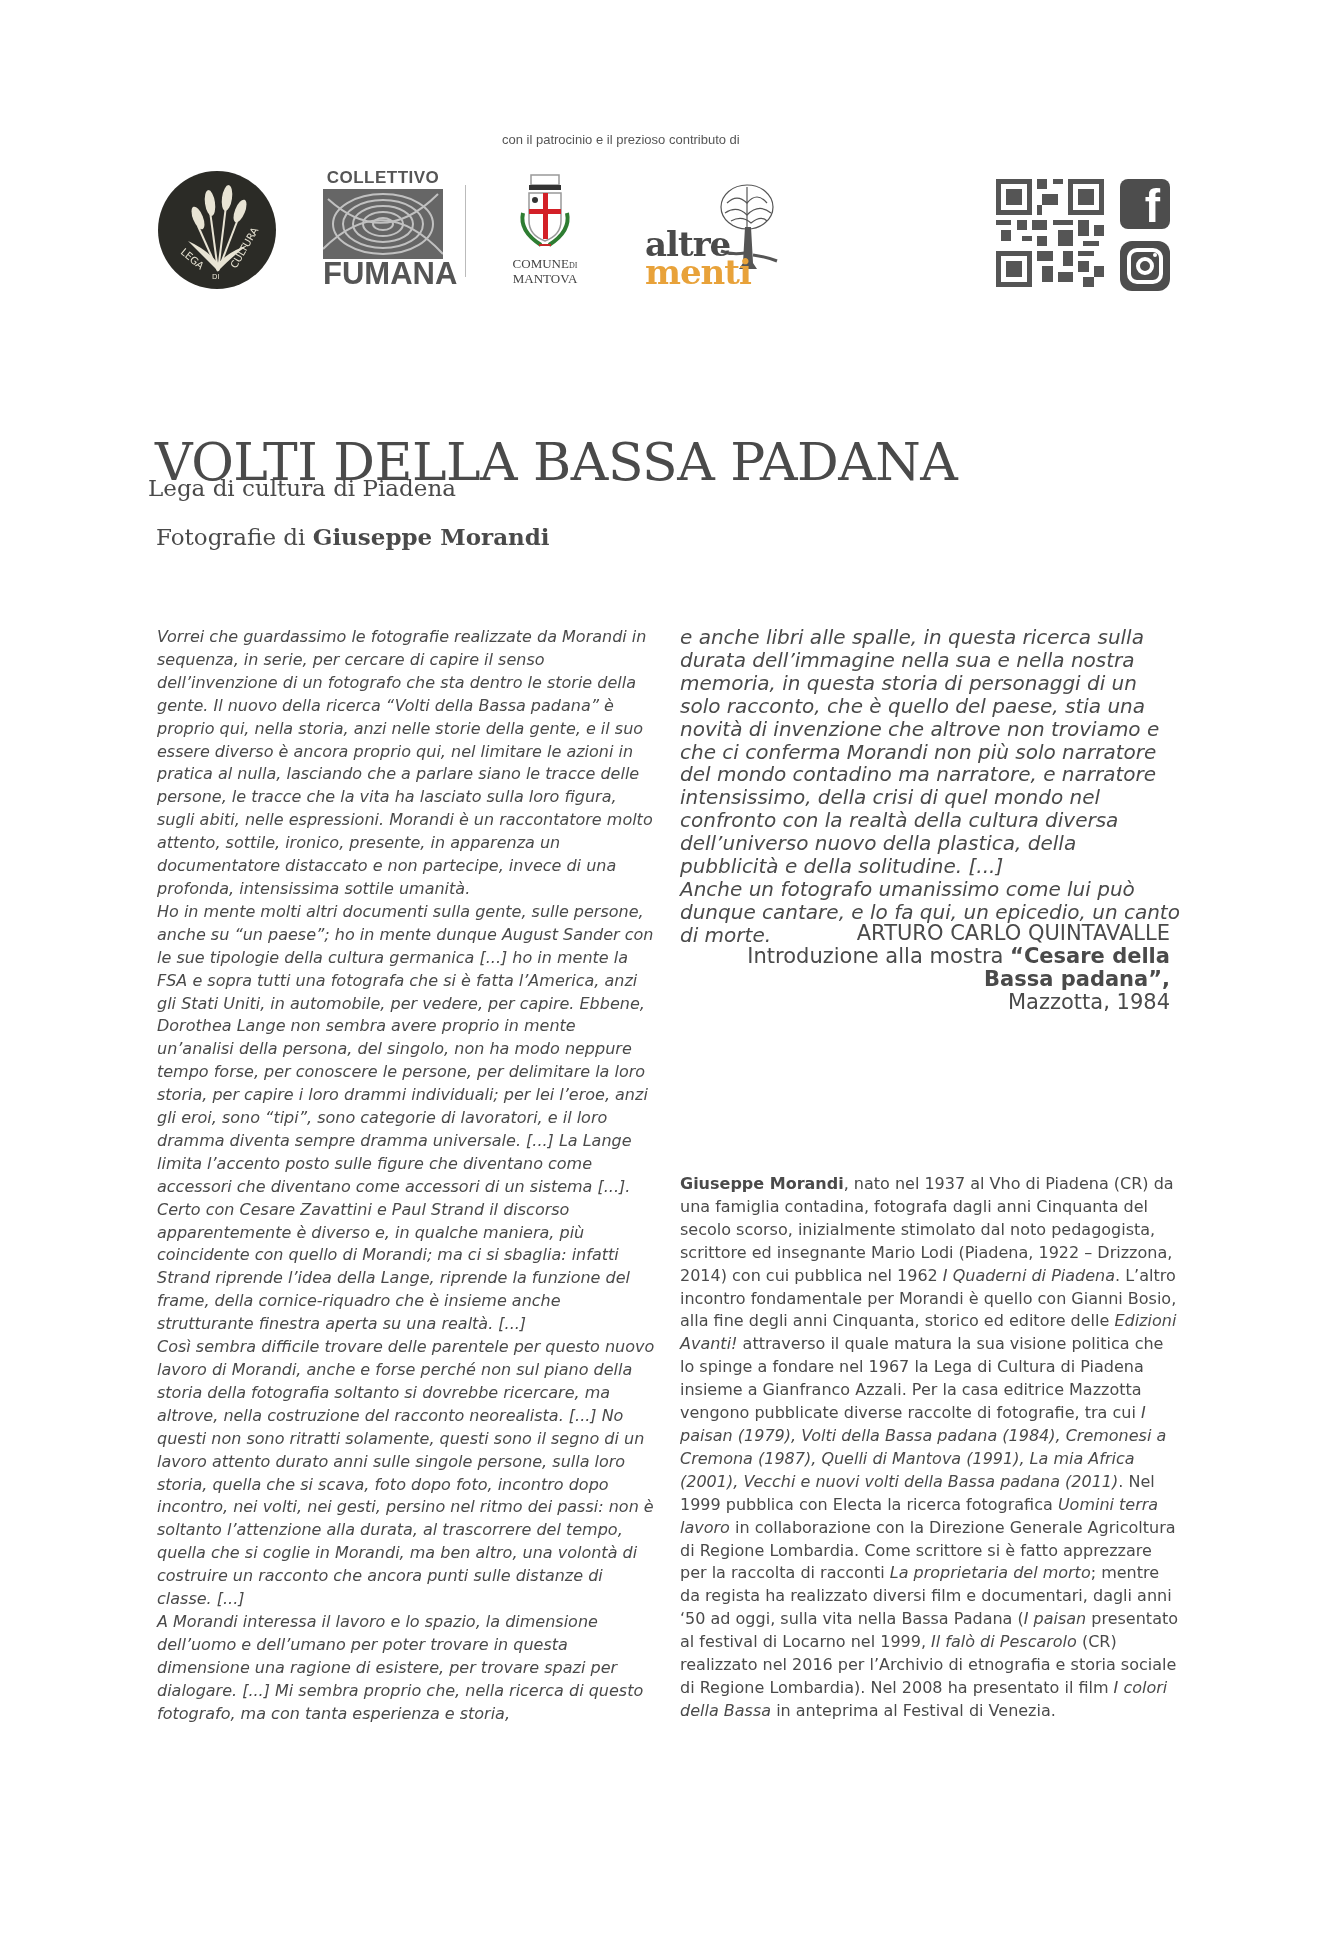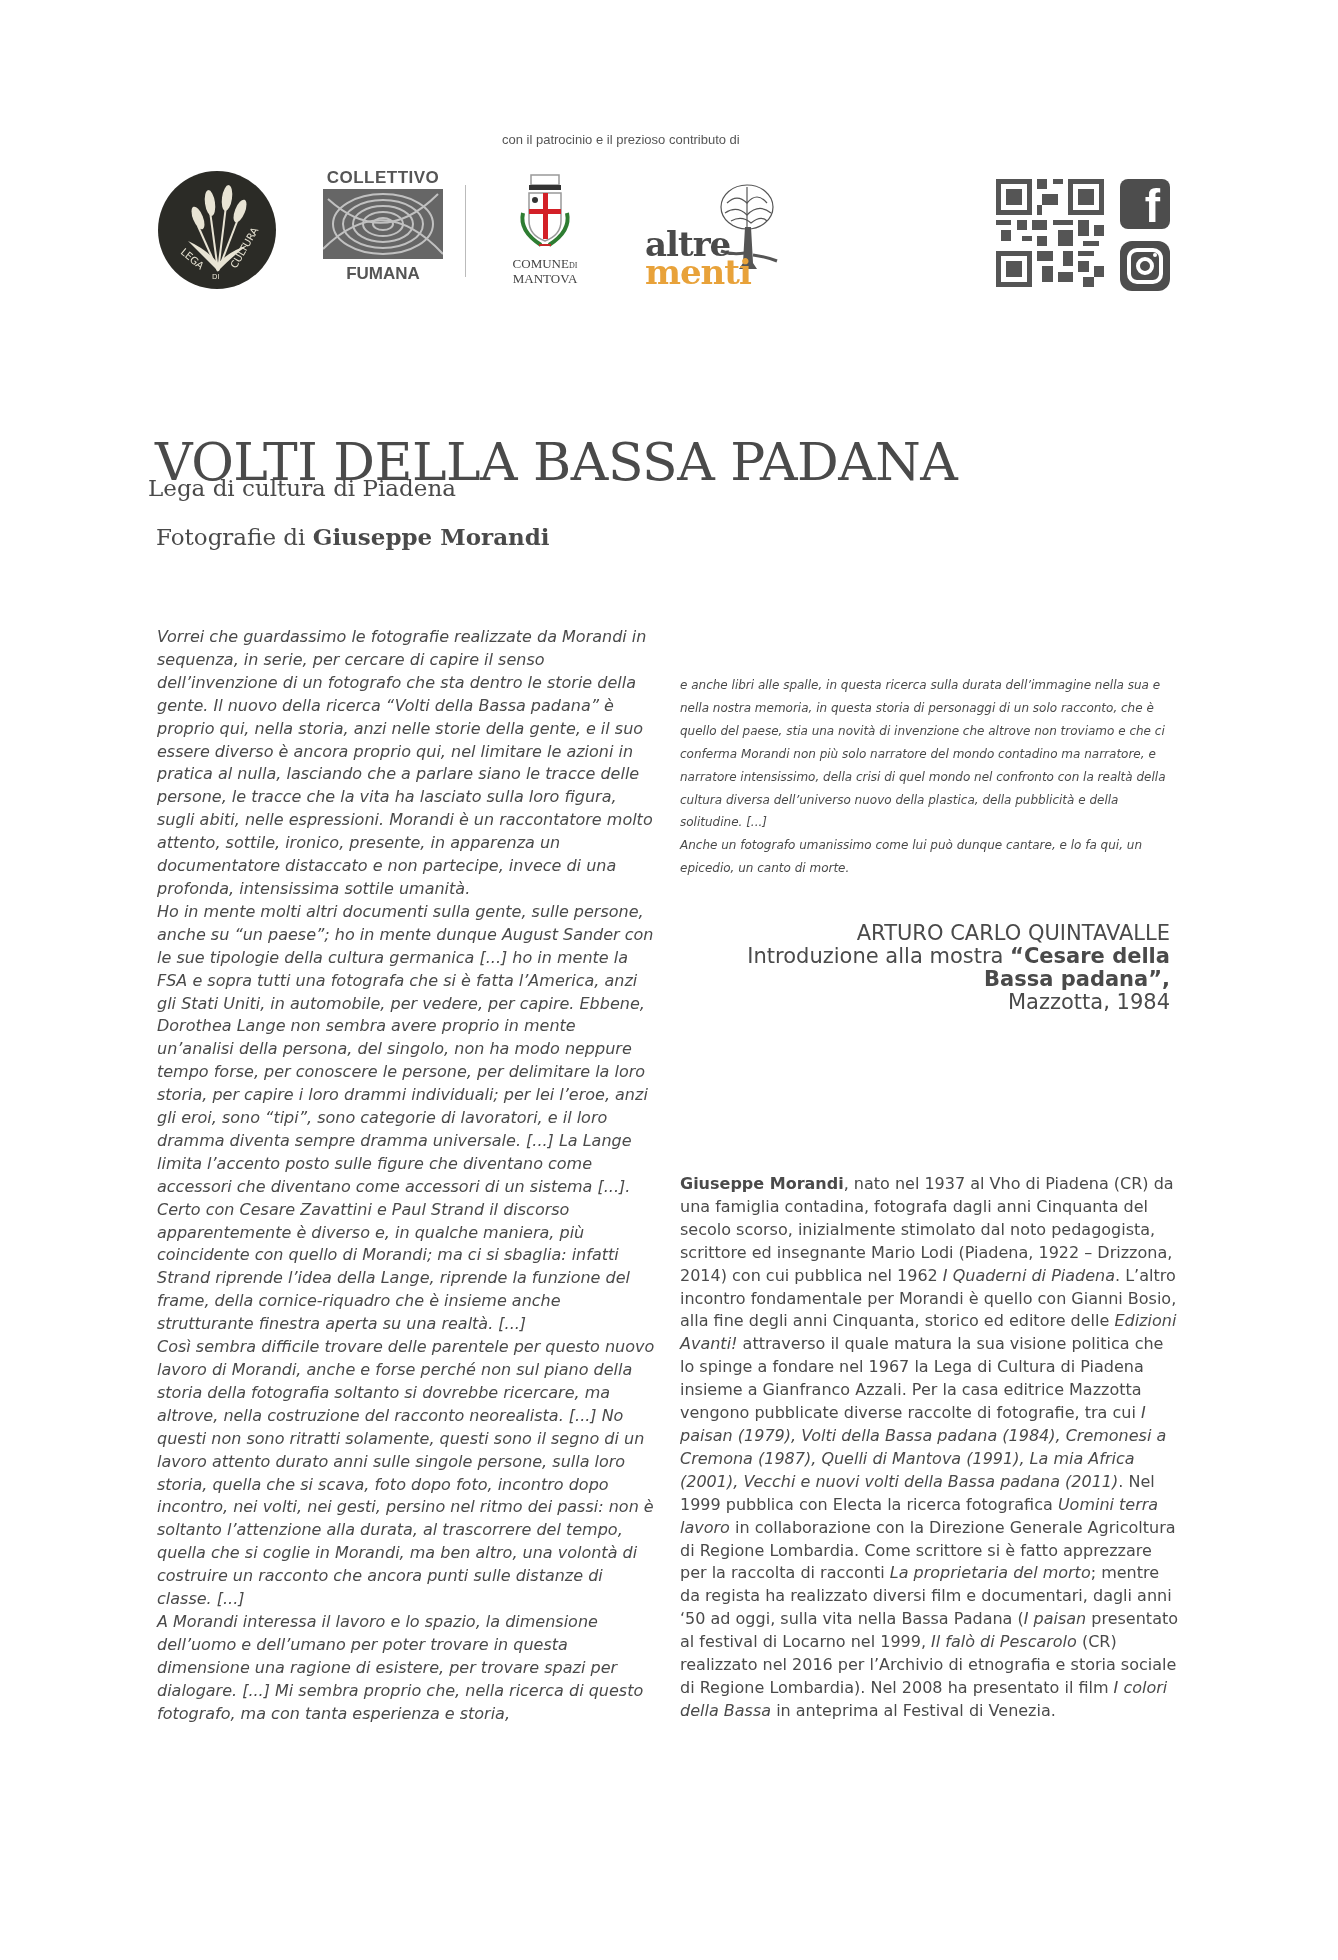--- a/index.html
+++ b/index.html
@@ -8,21 +8,21 @@
 
   .sponsor-caption { position: absolute; top: 132px; left: 502px; font-size: 13px; color: #555; font-family: "Liberation Sans", sans-serif; }
 
   .logos { position: absolute; top: 165px; left: 0; width: 1338px; height: 130px; }
   .logo-lega { position: absolute; left: 158px; top: 6px; width: 118px; height: 118px; border-radius: 50%; background: #2b2b26; overflow: hidden; }
   .logo-lega svg { width: 118px; height: 118px; }
 
   .logo-fumana { position: absolute; left: 323px; top: 4px; width: 120px; }
   .fumana-top { font-family: "Liberation Sans", sans-serif; font-weight: bold; font-size: 17px; color: #555; letter-spacing: 0.5px; text-align: center; line-height: 18px; }
   .fumana-box { width: 120px; height: 70px; background: #666; margin: 2px 0; overflow: hidden; }
-  .fumana-bottom { font-family: "Liberation Sans", sans-serif; font-weight: bold; font-size: 17px; color: #555; text-align: center; line-height: 26px; }
+  .fumana-bottom { font-family: "Liberation Sans", sans-serif; font-weight: bold; font-size: 31px; color: #555; text-align: center; line-height: 26px; }
 
   .logo-divider { position: absolute; left: 465px; top: 20px; width: 1px; height: 92px; background: #bbb; }
 
   .logo-mantova { position: absolute; left: 505px; top: 8px; width: 80px; text-align: center; }
   .mantova-label { font-family: "Liberation Serif", serif; font-size: 13px; color: #444; line-height: 13px; }
   .mantova-label small { font-size: 8px; }
 
   .logo-altrementi { position: absolute; left: 645px; top: 18px; width: 130px; height: 110px; }
   .altre-word { position: absolute; left: 0; top: 44px; font-family: "DejaVu Serif", serif; font-weight: bold; font-size: 34px; color: #4a4a4a; letter-spacing: -1px; line-height: 34px; }
   .menti-word { position: absolute; left: 0; top: 72px; font-family: "DejaVu Serif", serif; font-weight: bold; font-size: 34px; color: #e8a23a; letter-spacing: -1px; line-height: 34px; }
@@ -35,21 +35,21 @@
   .social-ig .ring { position: absolute; left: 7px; top: 7px; width: 36px; height: 36px; border: 4px solid #fff; border-radius: 10px; }
   .social-ig .lens { position: absolute; left: 16px; top: 16px; width: 18px; height: 18px; border: 4px solid #fff; border-radius: 50%; }
   .social-ig .dot { position: absolute; left: 33px; top: 12px; width: 4px; height: 4px; background: #fff; border-radius: 50%; }
 
   .page-title { position: absolute; left: 155px; top: 398px; font-family: "DejaVu Serif", serif; font-weight: normal; font-size: 52px; color: #4a4a4a; letter-spacing: -0.5px; line-height: 62px; margin-top: 33px; }
   .subtitle-1 { position: absolute; left: 148px; top: 473px; font-family: "DejaVu Serif", serif; font-size: 23px; color: #4a4a4a; line-height: 30px; }
   .subtitle-2 { position: absolute; left: 156px; top: 522px; font-family: "DejaVu Serif", serif; font-size: 23px; color: #4a4a4a; line-height: 30px; }
   .subtitle-2 b { font-weight: bold; }
 
   .col-left { position: absolute; left: 157px; top: 626px; width: 498px; font-size: 16px; line-height: 22.9px; font-style: italic; color: #4a4a4a; }
-  .col-right { position: absolute; left: 680px; top: 626px; width: 500px; font-size: 12px; line-height: 22.9px; font-style: italic; color: #4a4a4a; margin-top: 48px; }
+  .col-right { position: absolute; left: 680px; top: 626px; width: 500px; font-size: 20px; line-height: 22.9px; font-style: italic; color: #4a4a4a; }
   .col-left p, .col-right p { margin: 0; }
 
   .attribution { position: absolute; left: 680px; top: 922px; width: 490px; text-align: right; font-size: 21px; line-height: 22.9px; color: #4a4a4a; }
   .attribution b { font-weight: bold; }
 
   .bio { position: absolute; left: 680px; top: 1173px; width: 500px; font-size: 16px; line-height: 22.9px; color: #4a4a4a; }
   .bio b { font-weight: bold; }
   .bio i { font-style: italic; }
 </style>
 </head>

